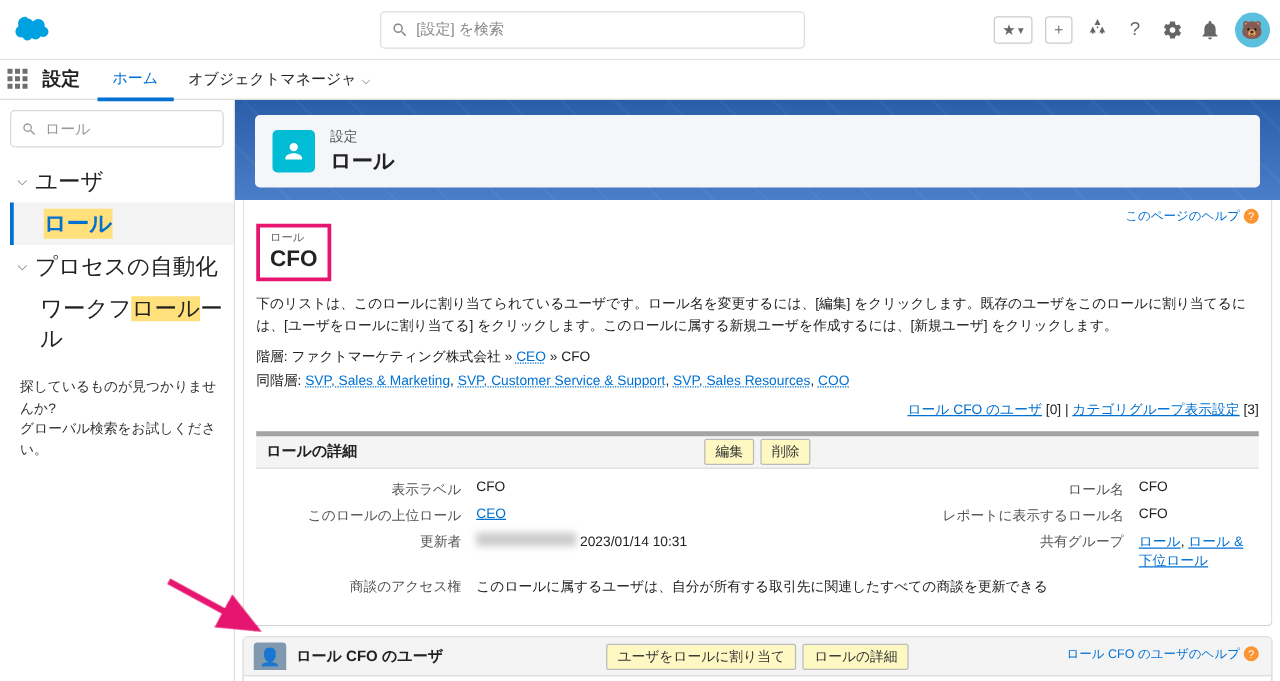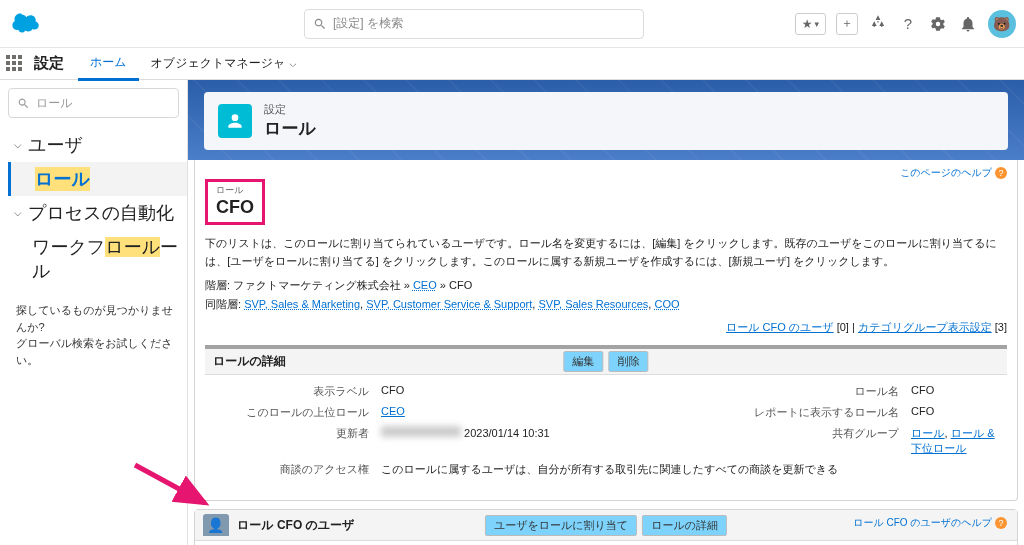--- a/index.html
+++ b/index.html
@@ -58,21 +58,21 @@
 .crumbs { font-size:11px; margin-bottom:4px; }
 .crumbs a, .peers a { color:#0070d2; text-decoration:underline dotted; }
 .peers { font-size:11px; margin-bottom:8px; }
 
 .center-links { text-align:right; font-size:11px; margin:4px 0 10px; }
 .center-links a { color:#0070d2; text-decoration:underline; }
 
 .section-head { display:flex; align-items:center; background:#f4f4f4; border-top:4px solid #a3a3a3; border-bottom:1px solid #dcdcdc; padding:4px 8px; margin-bottom:6px; position:relative; }
 .section-head .st { font-weight:700; font-size:12px; margin-right:auto; }
 .section-head .icon-u { width:26px; height:22px; background:#8199af; border-radius:3px 3px 0 0; margin-right:8px; display:flex; align-items:center; justify-content:center; color:#fff; font-size:14px; }
-.btn { background:#7dd3fc; border:1px solid #bbb; border-radius:2px; padding:2px 8px; font-size:11px; cursor:pointer; color:#333; }
+.btn { background:#fef9c3; border:1px solid #bbb; border-radius:2px; padding:2px 8px; font-size:11px; cursor:pointer; color:#333; }
 .btn+ .btn { margin-left:2px; }
 .section-head .btns-l { position:absolute; left:50%; transform:translateX(-50%); }
 
 .detail-grid { width:100%; font-size:11px; border-collapse:collapse; margin-bottom:6px; }
 .detail-grid td { padding:3px 6px; vertical-align:top; }
 .detail-grid td.lab { text-align:right; color:#555; width:170px; }
 .detail-grid td.val { width:360px; }
 .detail-grid a { color:#0070d2; text-decoration:underline; }
 .blur { filter:blur(3px); background:#ccc; color:transparent; display:inline-block; width:80px; height:11px; }
 

